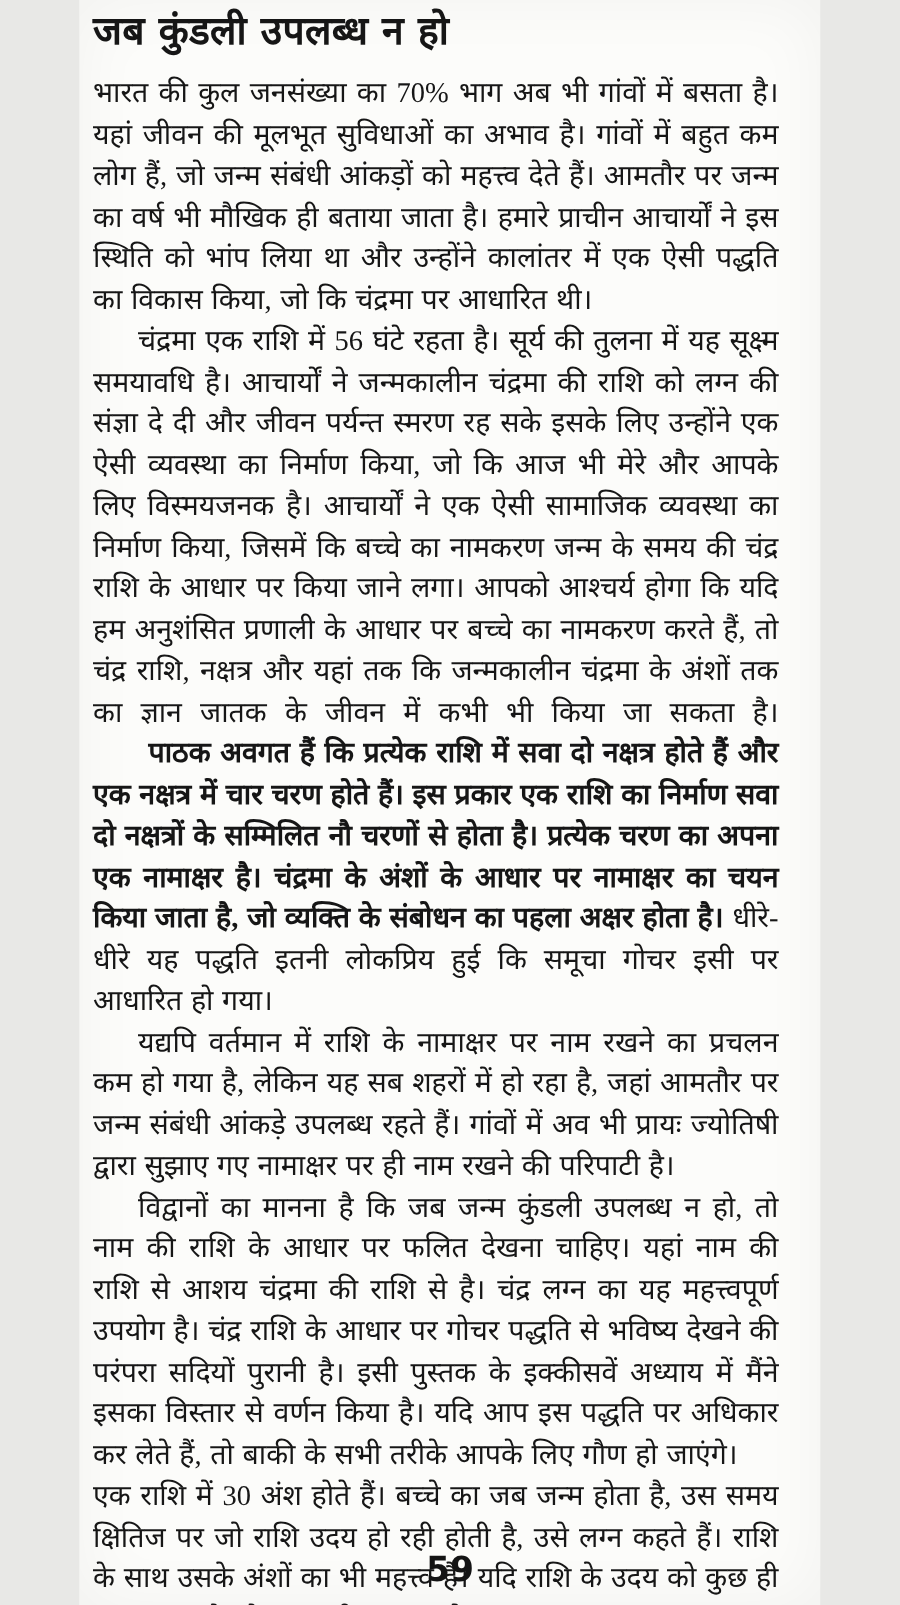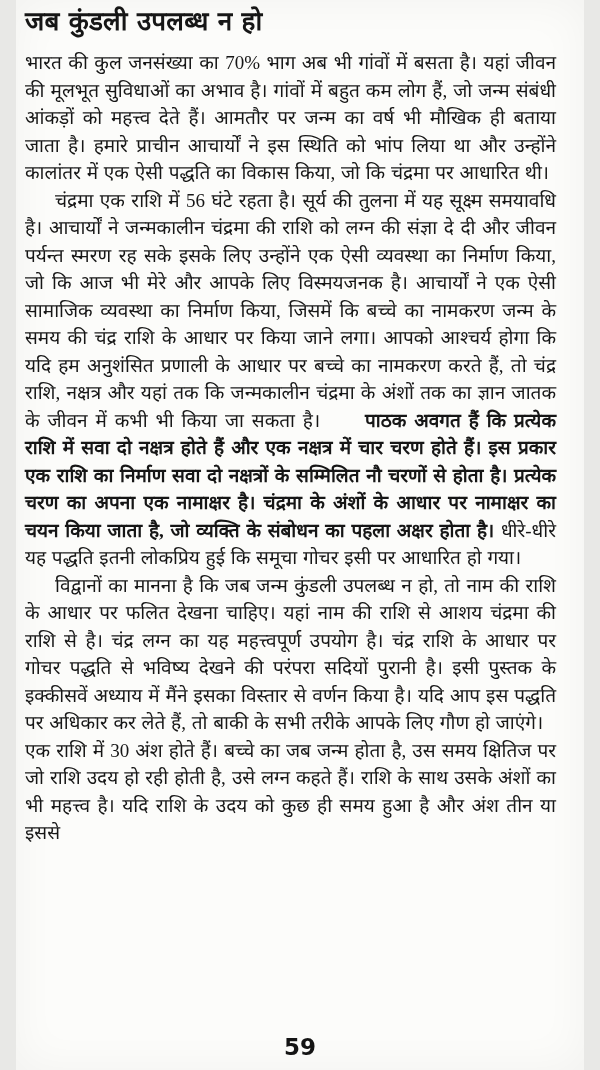--- a/index.html
+++ b/index.html
@@ -2,21 +2,21 @@
 <html lang="hi"><head>
 <meta charset="utf-8">
 <style>
   html, body {
     margin: 0;
     padding: 0;
     background: #e8e8e6;
   }
   .page {
     position: relative;
-    width: 568px;
+    width: 494px;
     height: 1070px;
     margin: 0 auto;
     box-sizing: border-box;
     background: #fcfcfa;
     color: #161616;
     padding: 5px 28px 0 9px;
     overflow: hidden;
     font-family: "Liberation Serif", "DejaVu Serif", serif;
     box-shadow: inset 0 0 45px rgba(0,0,0,0.045);
   }
@@ -63,20 +63,21 @@
 <body>
 
 <div class="page">
 
   <h1 class="section-heading">जब कुंडली उपलब्ध न हो</h1>
 
   <p class="body-para">भारत की कुल जनसंख्या का 70% भाग अब भी गांवों में बसता है। यहां जीवन की मूलभूत सुविधाओं का अभाव है। गांवों में बहुत कम लोग हैं, जो जन्म संबंधी आंकड़ों को महत्त्व देते हैं। आमतौर पर जन्म का वर्ष भी मौखिक ही बताया जाता है। हमारे प्राचीन आचार्यों ने इस स्थिति को भांप लिया था और उन्होंने कालांतर में एक ऐसी पद्धति का विकास किया, जो कि चंद्रमा पर आधारित थी।</p>
 
   <p class="body-para indent"><span>चंद्रमा एक राशि में 56 घंटे रहता है। सूर्य की तुलना में यह सूक्ष्म समयावधि है। आचार्यों ने जन्मकालीन चंद्रमा की राशि को लग्न की संज्ञा दे दी और जीवन पर्यन्त स्मरण रह सके इसके लिए उन्होंने एक ऐसी व्यवस्था का निर्माण किया, जो कि आज भी मेरे और आपके लिए विस्मयजनक है। आचार्यों ने एक ऐसी सामाजिक व्यवस्था का निर्माण किया, जिसमें कि बच्चे का नामकरण जन्म के समय की चंद्र राशि के आधार पर किया जाने लगा। आपको आश्चर्य होगा कि यदि हम अनुशंसित प्रणाली के आधार पर बच्चे का नामकरण करते हैं, तो चंद्र राशि, नक्षत्र और यहां तक कि जन्मकालीन चंद्रमा के अंशों तक का ज्ञान जातक के जीवन में कभी भी किया जा सकता है। </span><span class="bold-run">पाठक अवगत हैं कि प्रत्येक राशि में सवा दो नक्षत्र होते हैं और एक नक्षत्र में चार चरण होते हैं। इस प्रकार एक राशि का निर्माण सवा दो नक्षत्रों के सम्मिलित नौ चरणों से होता है। प्रत्येक चरण का अपना एक नामाक्षर है। चंद्रमा के अंशों के आधार पर नामाक्षर का चयन किया जाता है, जो व्यक्ति के संबोधन का पहला अक्षर होता है।</span><span> धीरे-धीरे यह पद्धति इतनी लोकप्रिय हुई कि समूचा गोचर इसी पर आधारित हो गया।</span></p>
 
+  <p class="body-para indent">यद्यपि वर्तमान में राशि के नामाक्षर पर नाम रखने का प्रचलन कम हो गया है, लेकिन यह सब शहरों में हो रहा है, जहां आमतौर पर जन्म संबंधी आंकड़े उपलब्ध रहते हैं। गांवों में अव भी प्रायः ज्योतिषी द्वारा सुझाए गए नामाक्षर पर ही नाम रखने की परिपाटी है।</p>
 
   <p class="body-para indent">विद्वानों का मानना है कि जब जन्म कुंडली उपलब्ध न हो, तो नाम की राशि के आधार पर फलित देखना चाहिए। यहां नाम की राशि से आशय चंद्रमा की राशि से है। चंद्र लग्न का यह महत्त्वपूर्ण उपयोग है। चंद्र राशि के आधार पर गोचर पद्धति से भविष्य देखने की परंपरा सदियों पुरानी है। इसी पुस्तक के इक्कीसवें अध्याय में मैंने इसका विस्तार से वर्णन किया है। यदि आप इस पद्धति पर अधिकार कर लेते हैं, तो बाकी के सभी तरीके आपके लिए गौण हो जाएंगे।</p>
 
 
   <p class="body-para">एक राशि में 30 अंश होते हैं। बच्चे का जब जन्म होता है, उस समय क्षितिज पर जो राशि उदय हो रही होती है, उसे लग्न कहते हैं। राशि के साथ उसके अंशों का भी महत्त्व है। यदि राशि के उदय को कुछ ही समय हुआ है और अंश तीन या इससे</p>
 
   <div class="page-number">59</div>
 
 </div>
 

